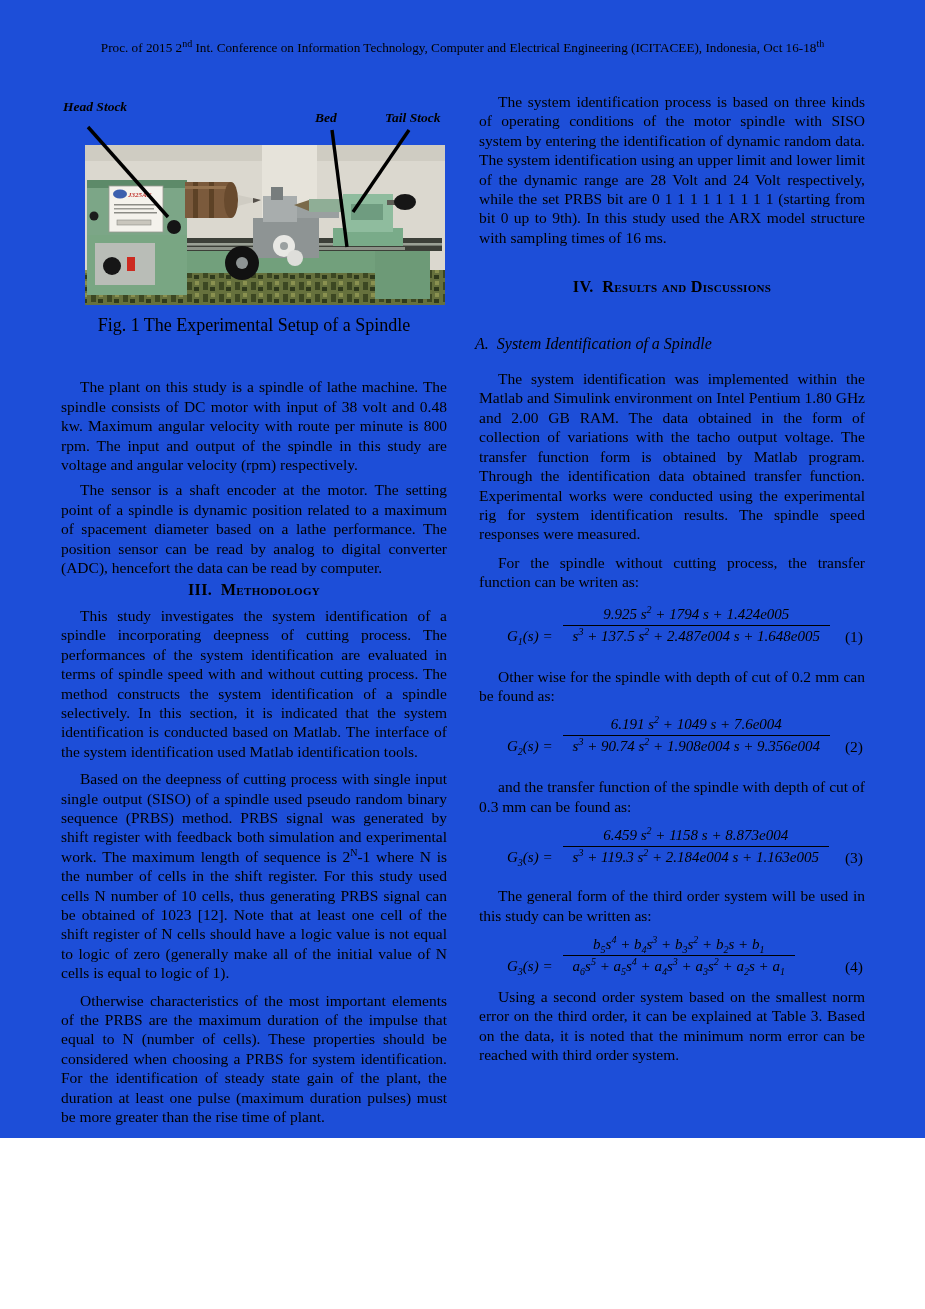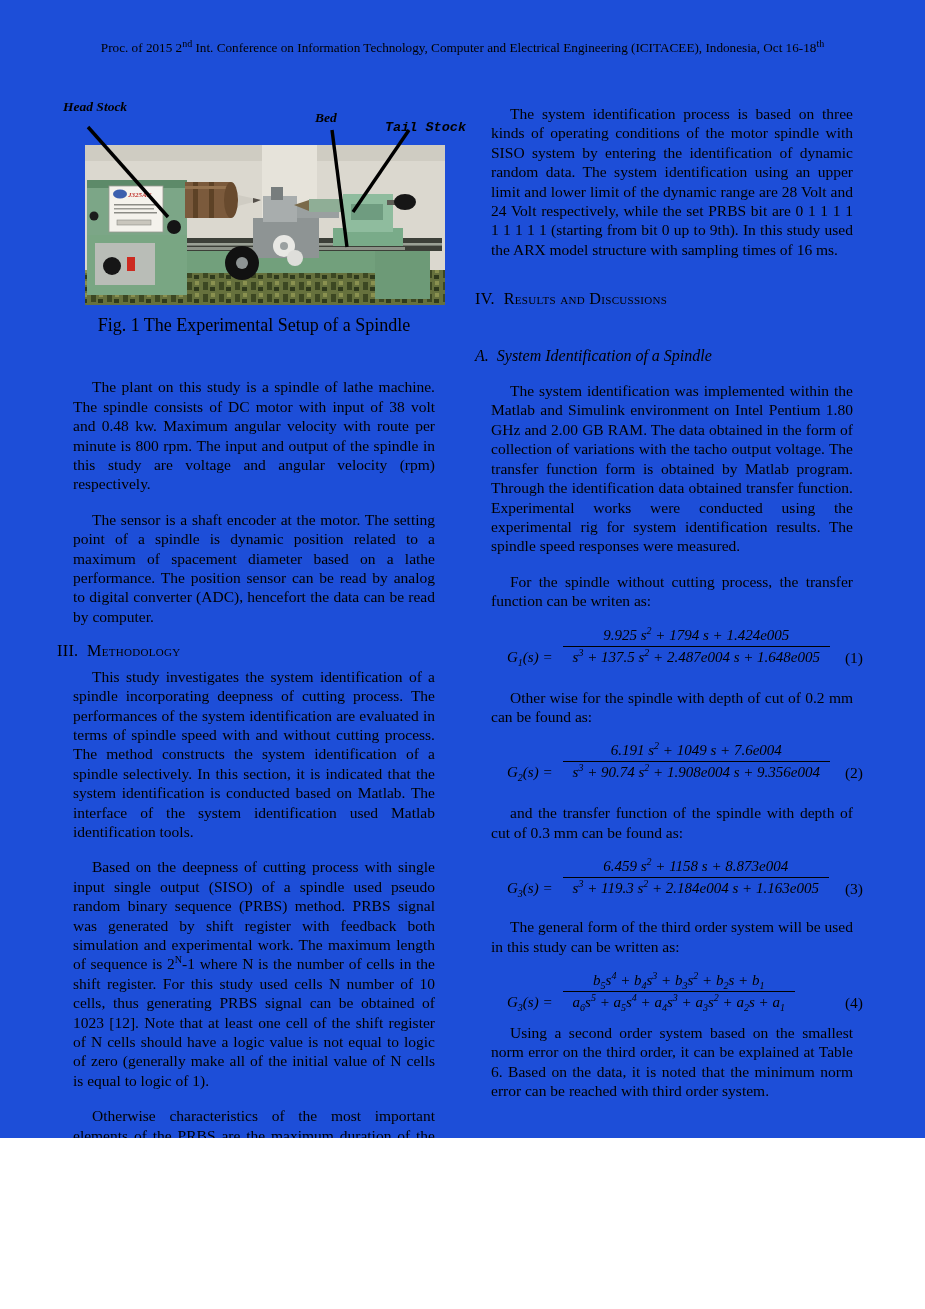--- a/index.html
+++ b/index.html
@@ -12,23 +12,23 @@
   .hdr {
     position:absolute; top:40px; left:0; width:925px; text-align:center;
     font-size:13.2px;
   }
   .col {
     position:absolute; width:394px; font-size:15.5px; line-height:19.4px;
     text-align:justify;
   }
   #col-left  { left:57px;  top:100px; }
   #col-right { left:475px; top:88px;  }
-  p.body { margin:16px; text-indent:19px; }
+  p.body { margin:4px; text-indent:19px; }
   .sec-heading {
-    margin:0; text-align:left; font-variant:small-caps; font-weight:normal;
+    margin:0; text-align:center; font-variant:small-caps; font-weight:bold;
     font-size:16.2px; letter-spacing:0.3px; text-indent:0;
   }
   .sub-heading {
     margin:0; font-style:italic; font-size:16px; text-align:left; text-indent:0;
   }
   .fig-caption { margin:0; text-align:center; font-size:18px; text-indent:0; }
   
   .figure-area { position:relative; width:394px; height:210px; }
   .fig-label {
     position:absolute; font-weight:bold; font-style:italic; font-size:13.5px;
@@ -123,21 +123,21 @@
         <rect x="294" y="104" width="32" height="16" fill="#6f9c80"></rect>
         <rect x="330" y="100" width="12" height="5" fill="#5c5c54"></rect>
         <ellipse cx="348" cy="102" rx="11" ry="8" fill="#161616"></ellipse>
 
         <line x1="31" y1="27" x2="111" y2="117" stroke="#000" stroke-width="3.4"></line>
         <line x1="275" y1="30" x2="290" y2="147" stroke="#000" stroke-width="3.4"></line>
         <line x1="352" y1="30" x2="296" y2="112" stroke="#000" stroke-width="3.4"></line>
       </svg>
       <span class="fig-label" style="left:6px; top:0;">Head Stock</span>
       <span class="fig-label" style="left:258px; top:11px;">Bed</span>
-      <span class="fig-label" style="left:328px; top:21px;font-family:Liberation Mono, monospace;">Tail Stock</span>
+      <span class="fig-label" style="left:328px; top:11px;">Tail Stock</span>
     </div>
 
     <p class="fig-caption" style="margin-top:6px;">Fig. 1 The Experimental Setup of a Spindle</p>
 
     <p class="body" style="margin-top:42px;">The plant on this study is a spindle of lathe machine. The spindle consists of DC motor with input of 38 volt and 0.48 kw. Maximum angular velocity with route per minute is 800 rpm. The input and output of the spindle in this study are voltage and angular velocity (rpm) respectively.</p>
 
     <p class="body" style="margin-top:6px;">The sensor is a shaft encoder at the motor. The setting point of a spindle is dynamic position related to a maximum of spacement diameter based on a lathe performance. The position sensor can be read by analog to digital converter (ADC), hencefort the data can be read by computer.</p>
 
     <h3 class="sec-heading" style="">III.&nbsp; Methodology</h3>
 
@@ -195,19 +195,19 @@
 
     <div class="equation" style="margin-top:11px;">
       <span class="eq-lhs">G<sub>3</sub>(s) =</span>
       <span class="frac">
         <span class="num">b<sub>5</sub>s<sup>4</sup> + b<sub>4</sub>s<sup>3</sup> + b<sub>3</sub>s<sup>2</sup> + b<sub>2</sub>s + b<sub>1</sub></span>
         <span class="den">a<sub>6</sub>s<sup>5</sup> + a<sub>5</sub>s<sup>4</sup> + a<sub>4</sub>s<sup>3</sup> + a<sub>3</sub>s<sup>2</sup> + a<sub>2</sub>s + a<sub>1</sub></span>
       </span>
       <span class="eq-no">(4)</span>
     </div>
 
-    <p class="body" style="margin-top:12px;">Using a second order system based on the smallest norm error on the third order, it can be explained at Table 6. Based on the data, it is noted that the minimum norm error can be reached with third order system.</p>
+    <p class="body" style="margin-top:12px;">Using a second order system based on the smallest norm error on the third order, it can be explained at Table 3. Based on the data, it is noted that the minimum norm error can be reached with third order system.</p>
   </div>
 
   <div class="ftr-left">978-1-4799-9863-0/15/$31.00 ©2015 IEEE</div>
   <div class="ftr-right">228</div>
 
 </div>
 
 </body></html>

